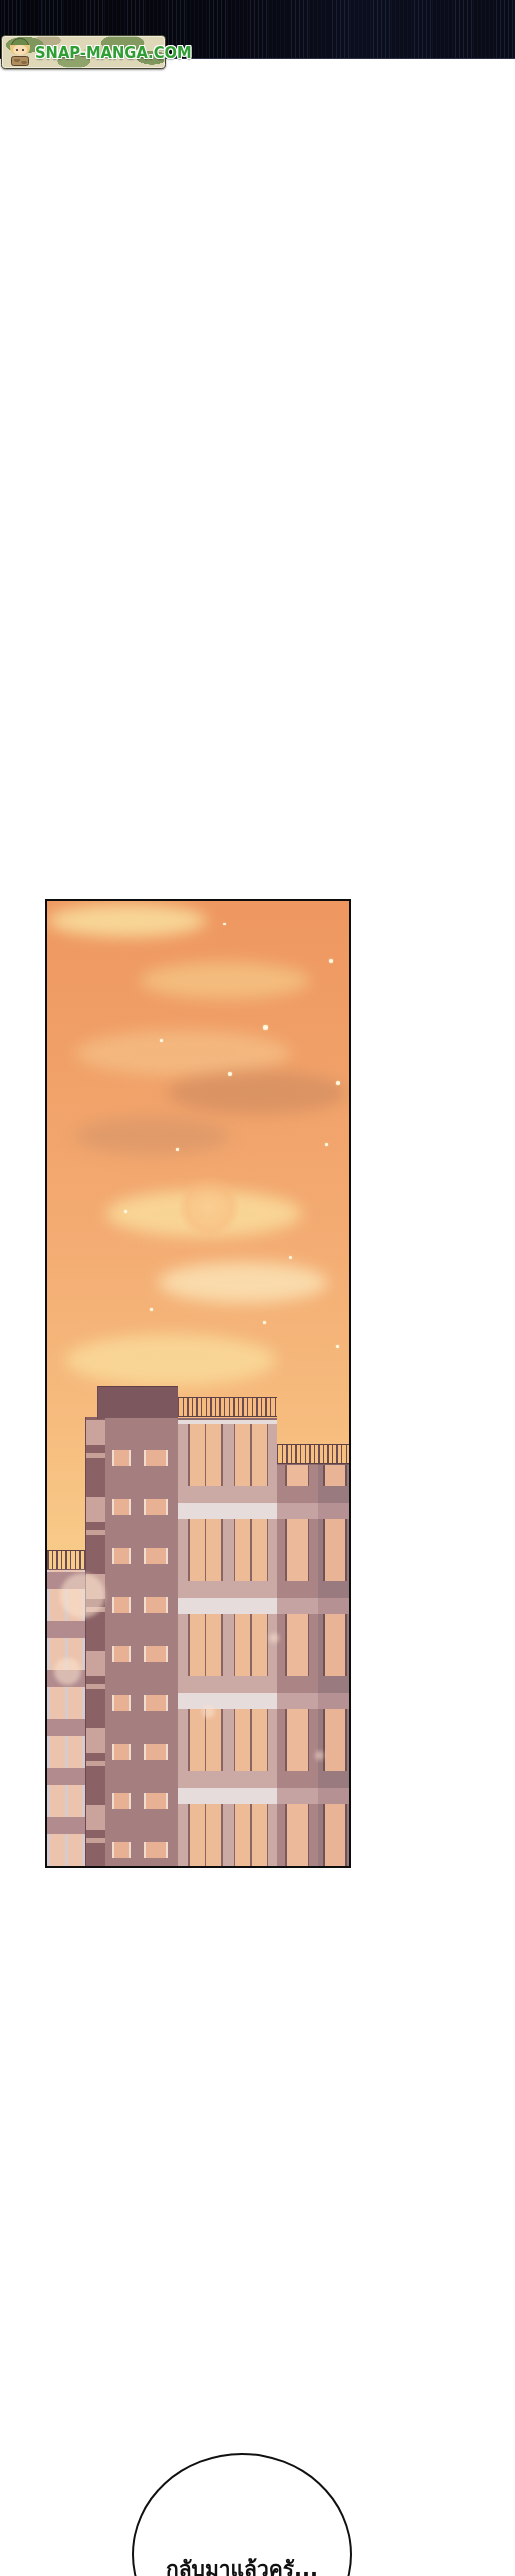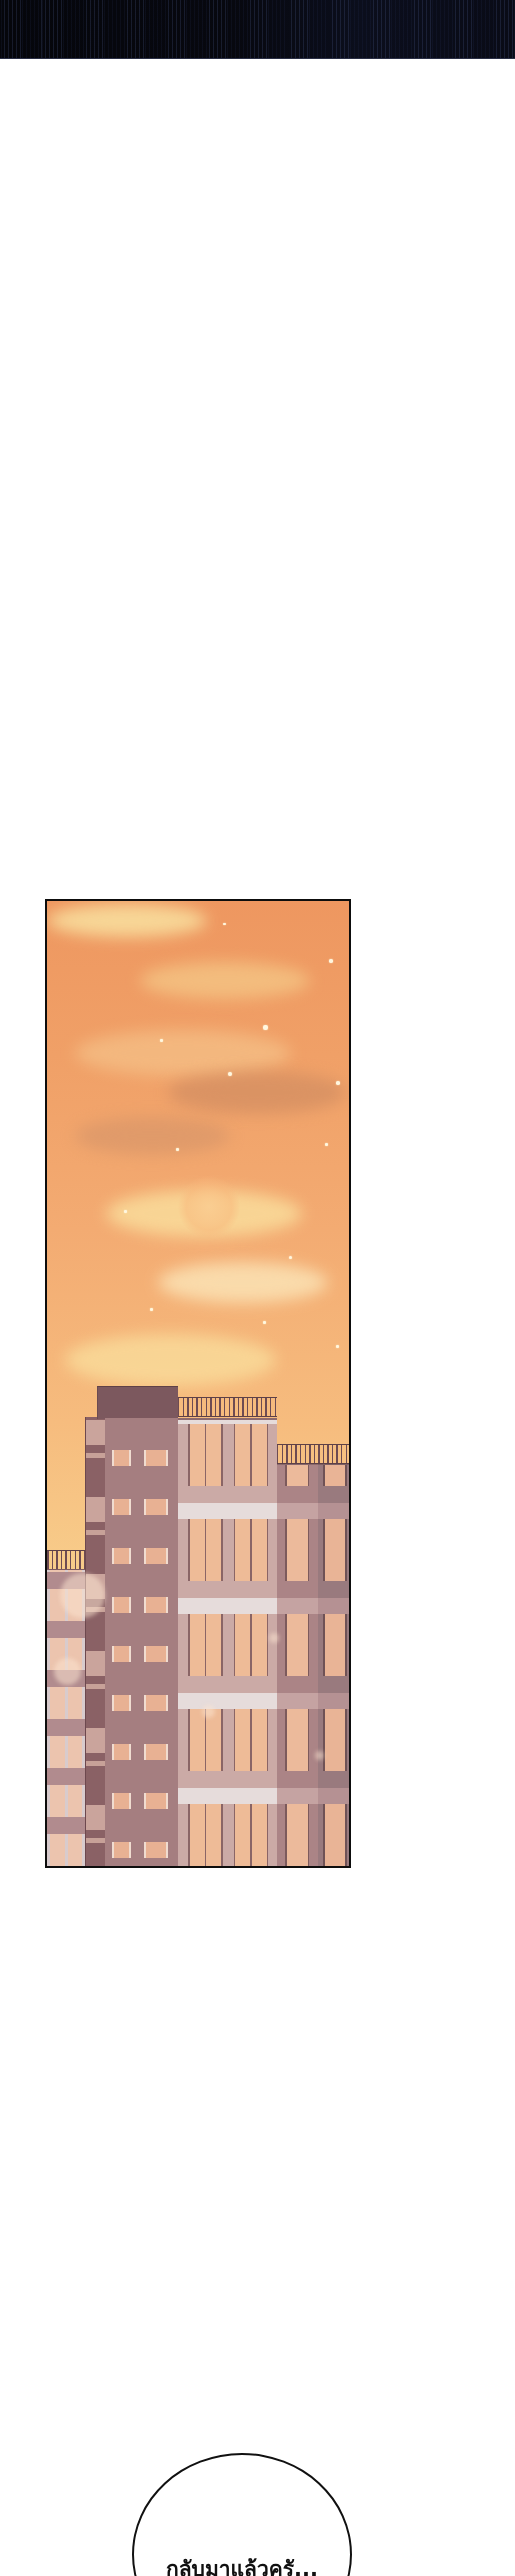--- a/index.html
+++ b/index.html
@@ -89,20 +89,31 @@
   .bubble-text { font-size:21px; font-weight:bold; color:#101010; padding-top:28px; white-space:nowrap; }
 
   .strip-area { position:absolute; inset:0; }
 </style>
 </head>
 <body>
 
 <div class="page">
 
   <div class="reader-header"></div>
+  <div class="logo-plate">
+    <div class="mascot">
+      <div class="helmet"></div>
+      <div class="hair"></div>
+      <div class="face"></div>
+      <div class="eye" style="left:11.3px;"></div>
+      <div class="eye" style="left:17px;"></div>
+      <div class="body"></div>
+    </div>
+    <div class="logo-text">SNAP-MANGA.COM</div>
+  </div>
 
   <div class="strip-area">
 
     <div class="panel1">
       <div class="cloud" style="left:0px;top:3.1px;width:160px;height:33px;background:#f9e1a0;opacity:.85;"></div>
       <div class="cloud" style="left:93px;top:61px;width:170px;height:37px;background:#f6d28f;opacity:.6;"></div>
       <div class="cloud" style="left:28px;top:129px;width:216px;height:46px;background:#f7cf96;opacity:.5;"></div>
       <div class="cloud" style="left:121px;top:170px;width:178px;height:43px;background:#c9875f;opacity:.55;"></div>
       <div class="cloud" style="left:28px;top:216px;width:155px;height:38px;background:#cf9068;opacity:.5;"></div>
       <div class="cloud" style="left:59px;top:289px;width:196px;height:47px;background:#fbe7a4;opacity:.7;"></div>

